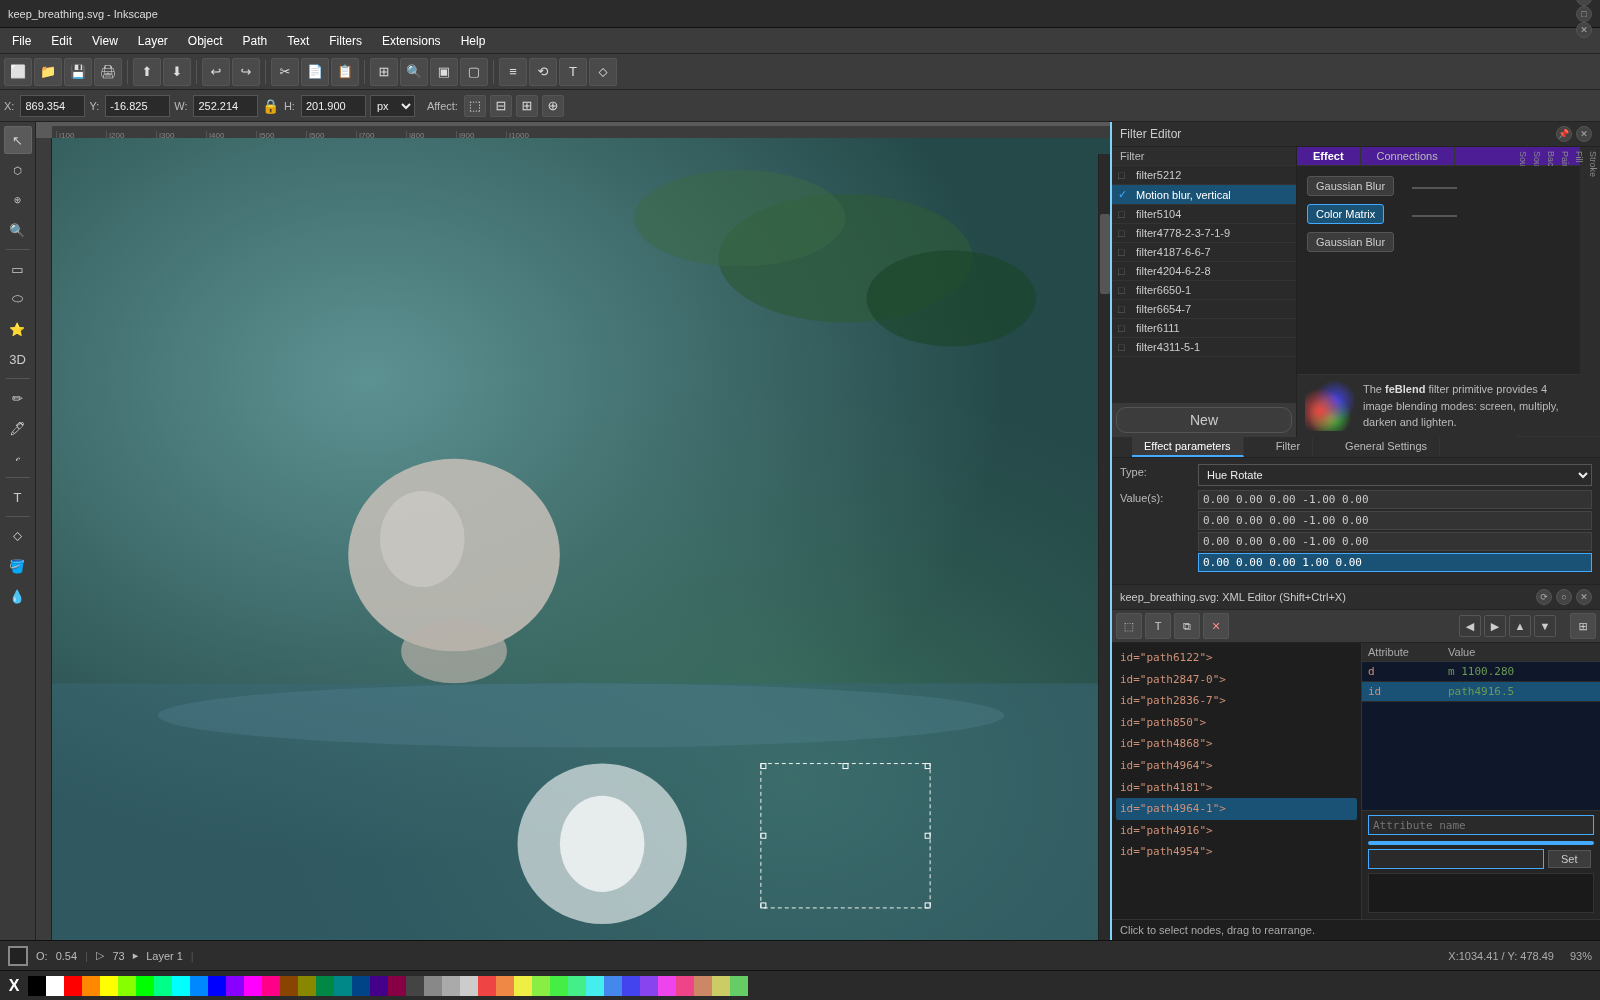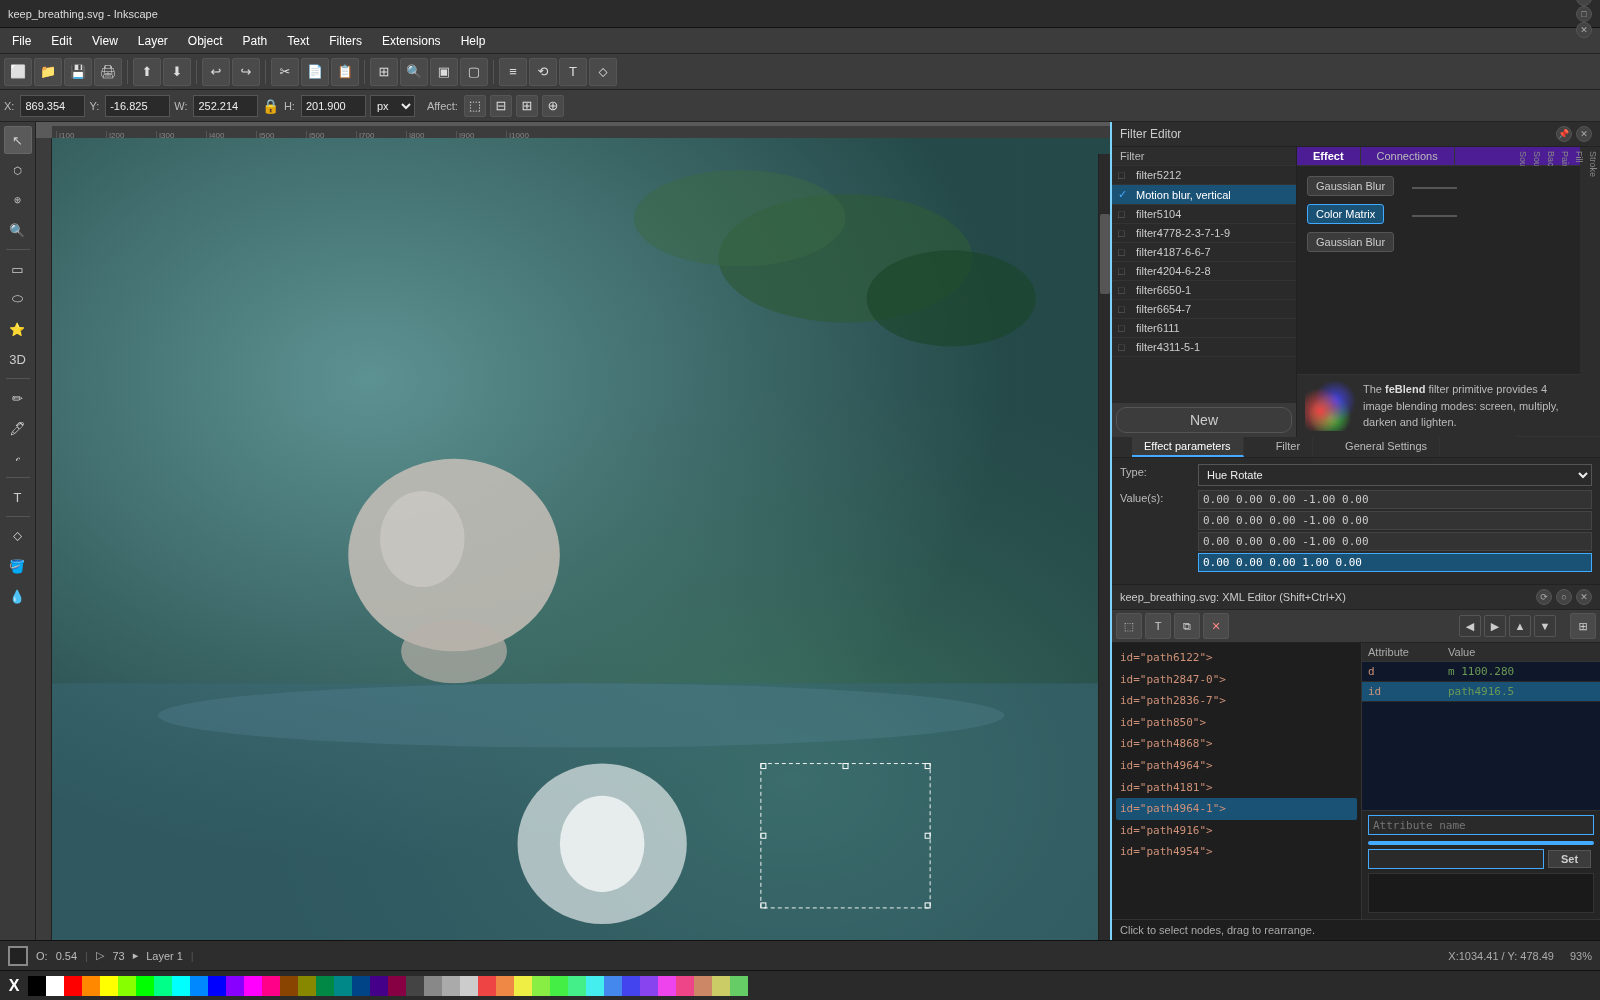--- a/index.html
+++ b/index.html
@@ -499,21 +499,20 @@
       margin-bottom: 3px;
     }
     .attr-set-btn {
       background: #3c3c3c;
       border: 1px solid #555;
       color: #ccc;
       padding: 2px 12px;
       cursor: pointer;
       font-size: 11px;
       float: right;
-      font-weight: bold;
     }
     .attr-value-input {
       width: 100%;
       background: #1a1a1a;
       border: 1px solid #333;
       color: #eee;
       height: 40px;
       padding: 4px;
       font-size: 11px;
       font-family: monospace;

